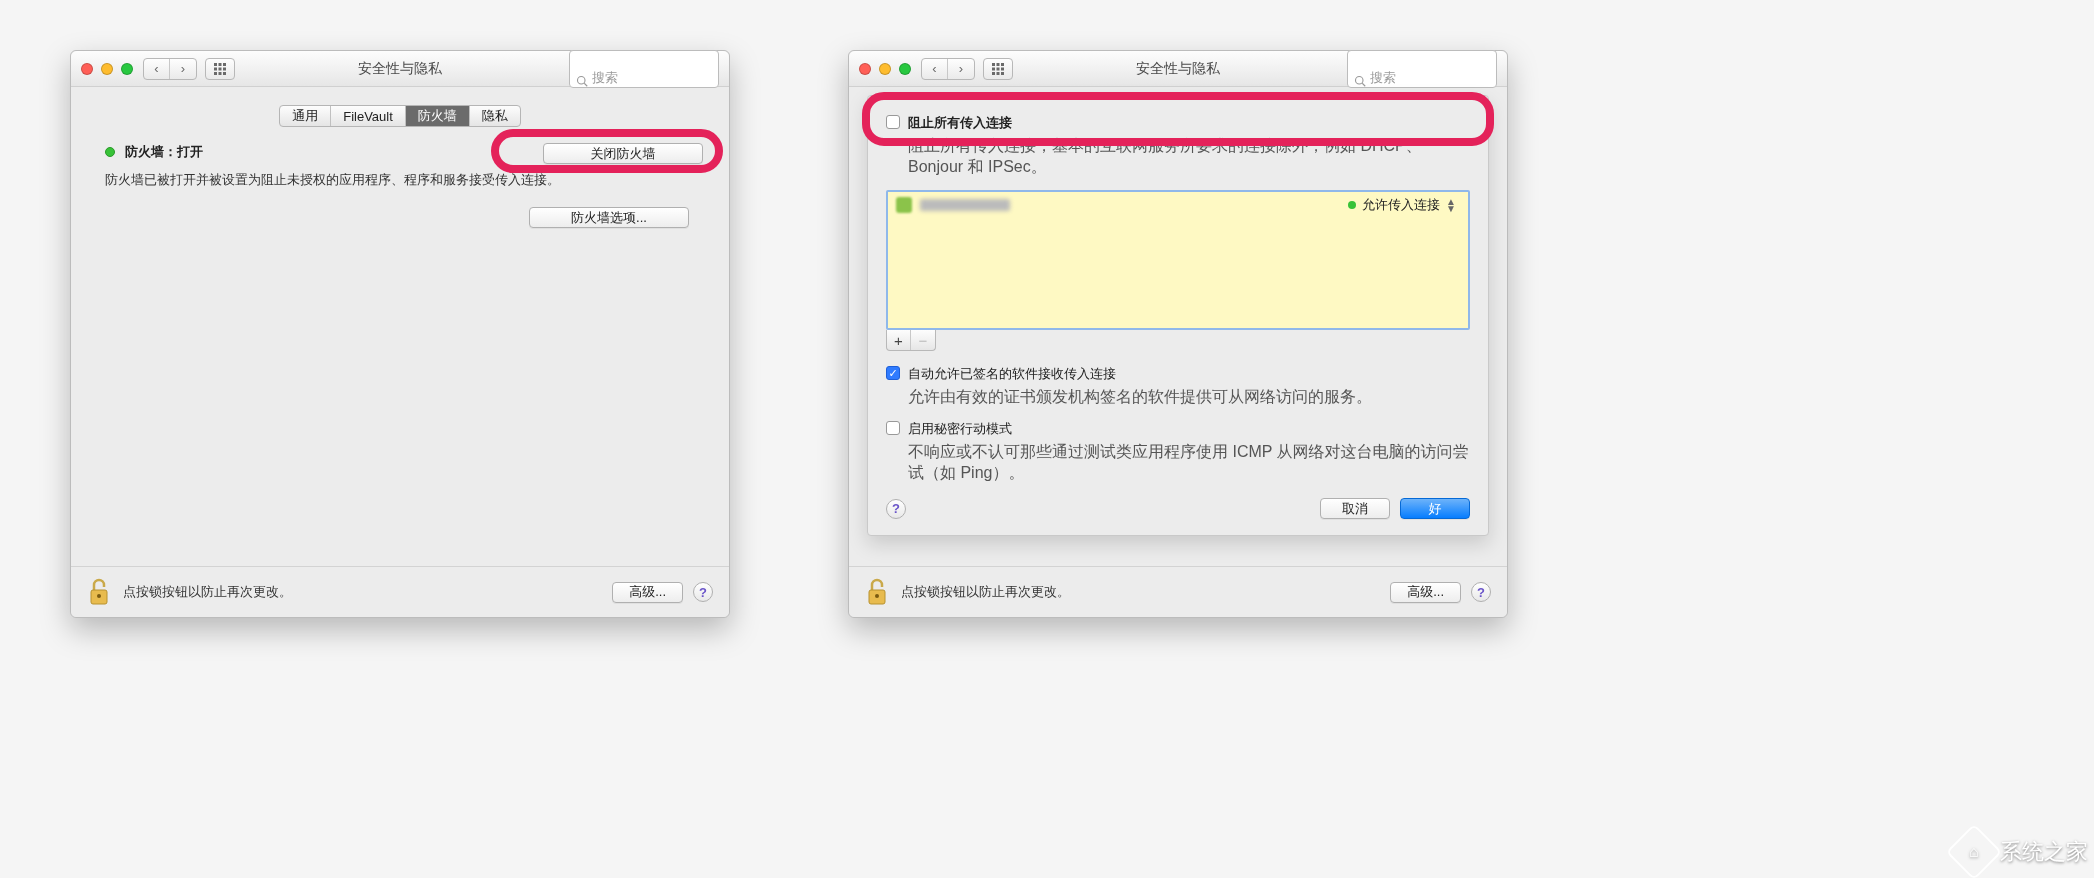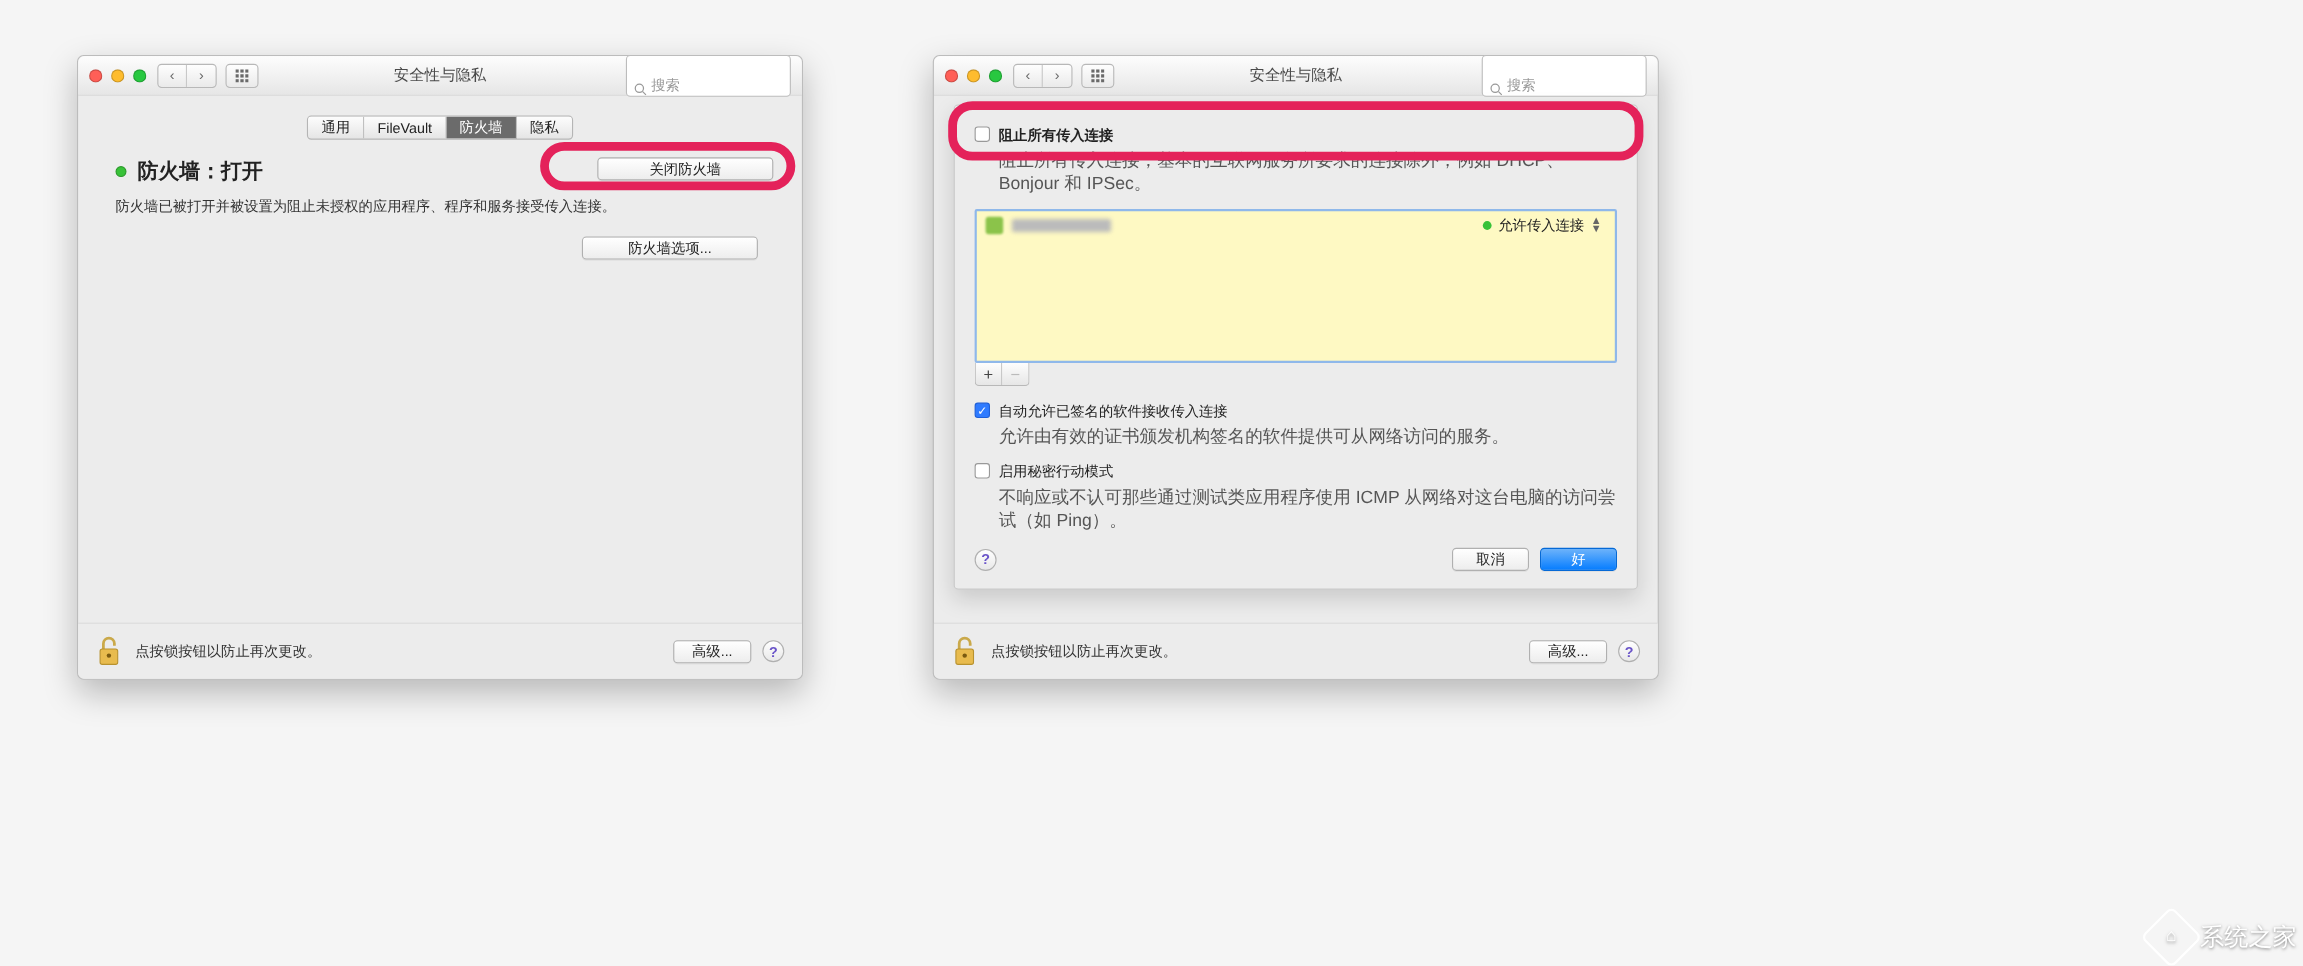--- a/index.html
+++ b/index.html
@@ -54,21 +54,21 @@
   .seg-tabs {
     display:flex; margin:0 auto 16px auto; width:fit-content; border:1px solid #b5b5b5;
     border-radius:4px; overflow:hidden; height:22px; background:linear-gradient(#fdfdfd,#e5e5e5);
   }
   .seg-tab {
     padding:0 12px; font-size:13px; display:flex; align-items:center; border-right:1px solid #c0c0c0;
     cursor:default;
   }
   .seg-tab:last-child{border-right:none;}
   .seg-tab.active { background:#6b6b6b; color:#fff; }
-  .status-row { display:flex; align-items:center; gap:10px; margin:6px 0 10px 4px; font-weight:bold; font-size:19px;}
+  .status-row { display:flex; align-items:center; gap:10px; margin:6px 0 10px 4px; font-weight:bold; font-size:13px;}
   .dot-green { width:10px;height:10px;border-radius:50%;background:#38c238;border:1px solid #2a9a2a;}
   .desc { font-size:13px; color:#333; margin:6px 0 18px 4px; }
   .mac-btn {
     height:21px; border:1px solid #b0b0b0; border-radius:4px; background:linear-gradient(#fff,#ededed);
     padding:0 16px; font-size:13px; display:inline-flex; align-items:center; justify-content:center;
     box-shadow:0 1px 0 rgba(0,0,0,0.05);
   }
   .mac-btn.wide{ min-width:160px; }
   .mac-btn.primary { background:linear-gradient(#6db3fa,#067dff); color:#fff; border-color:#0569d6;}
   .highlight-ring {

